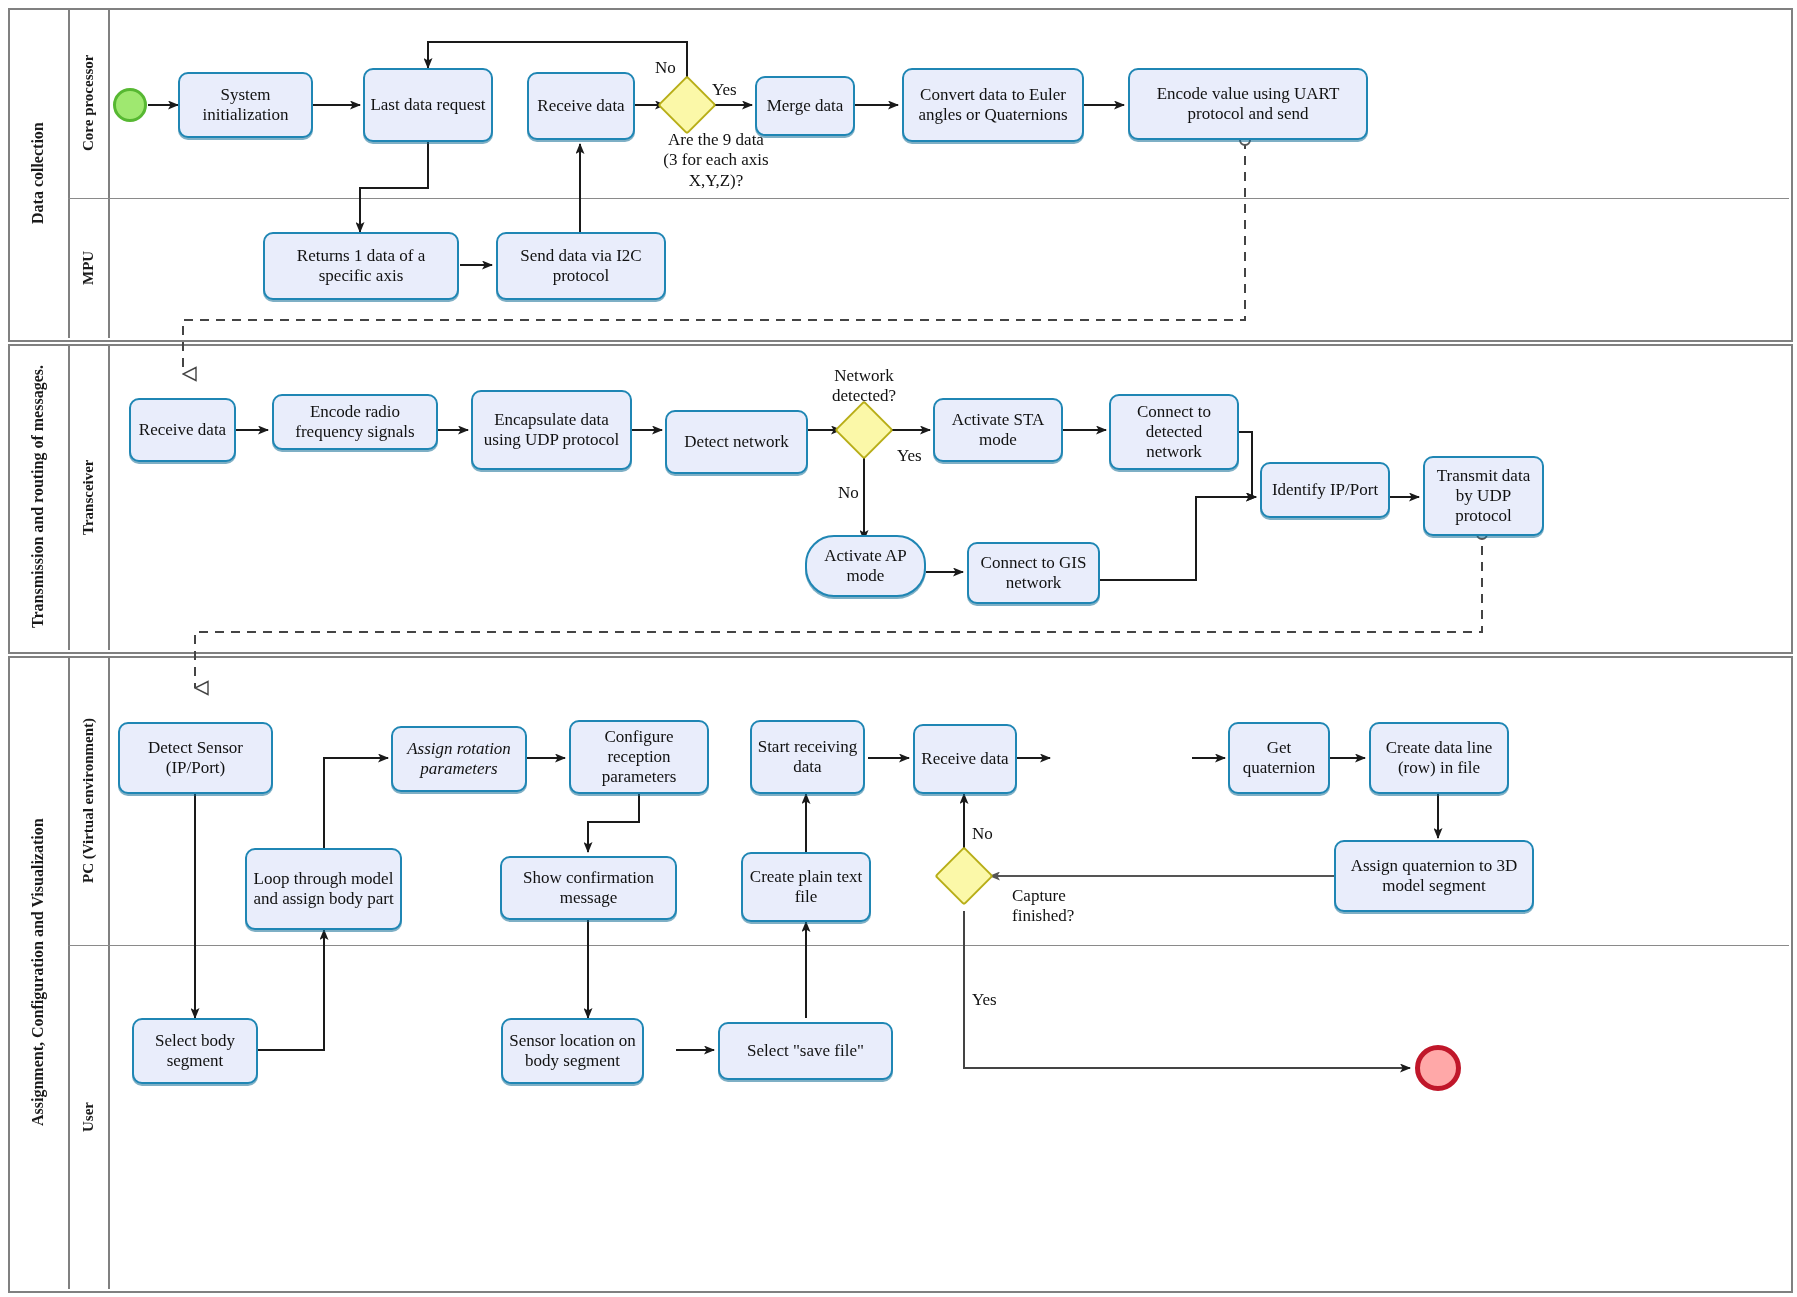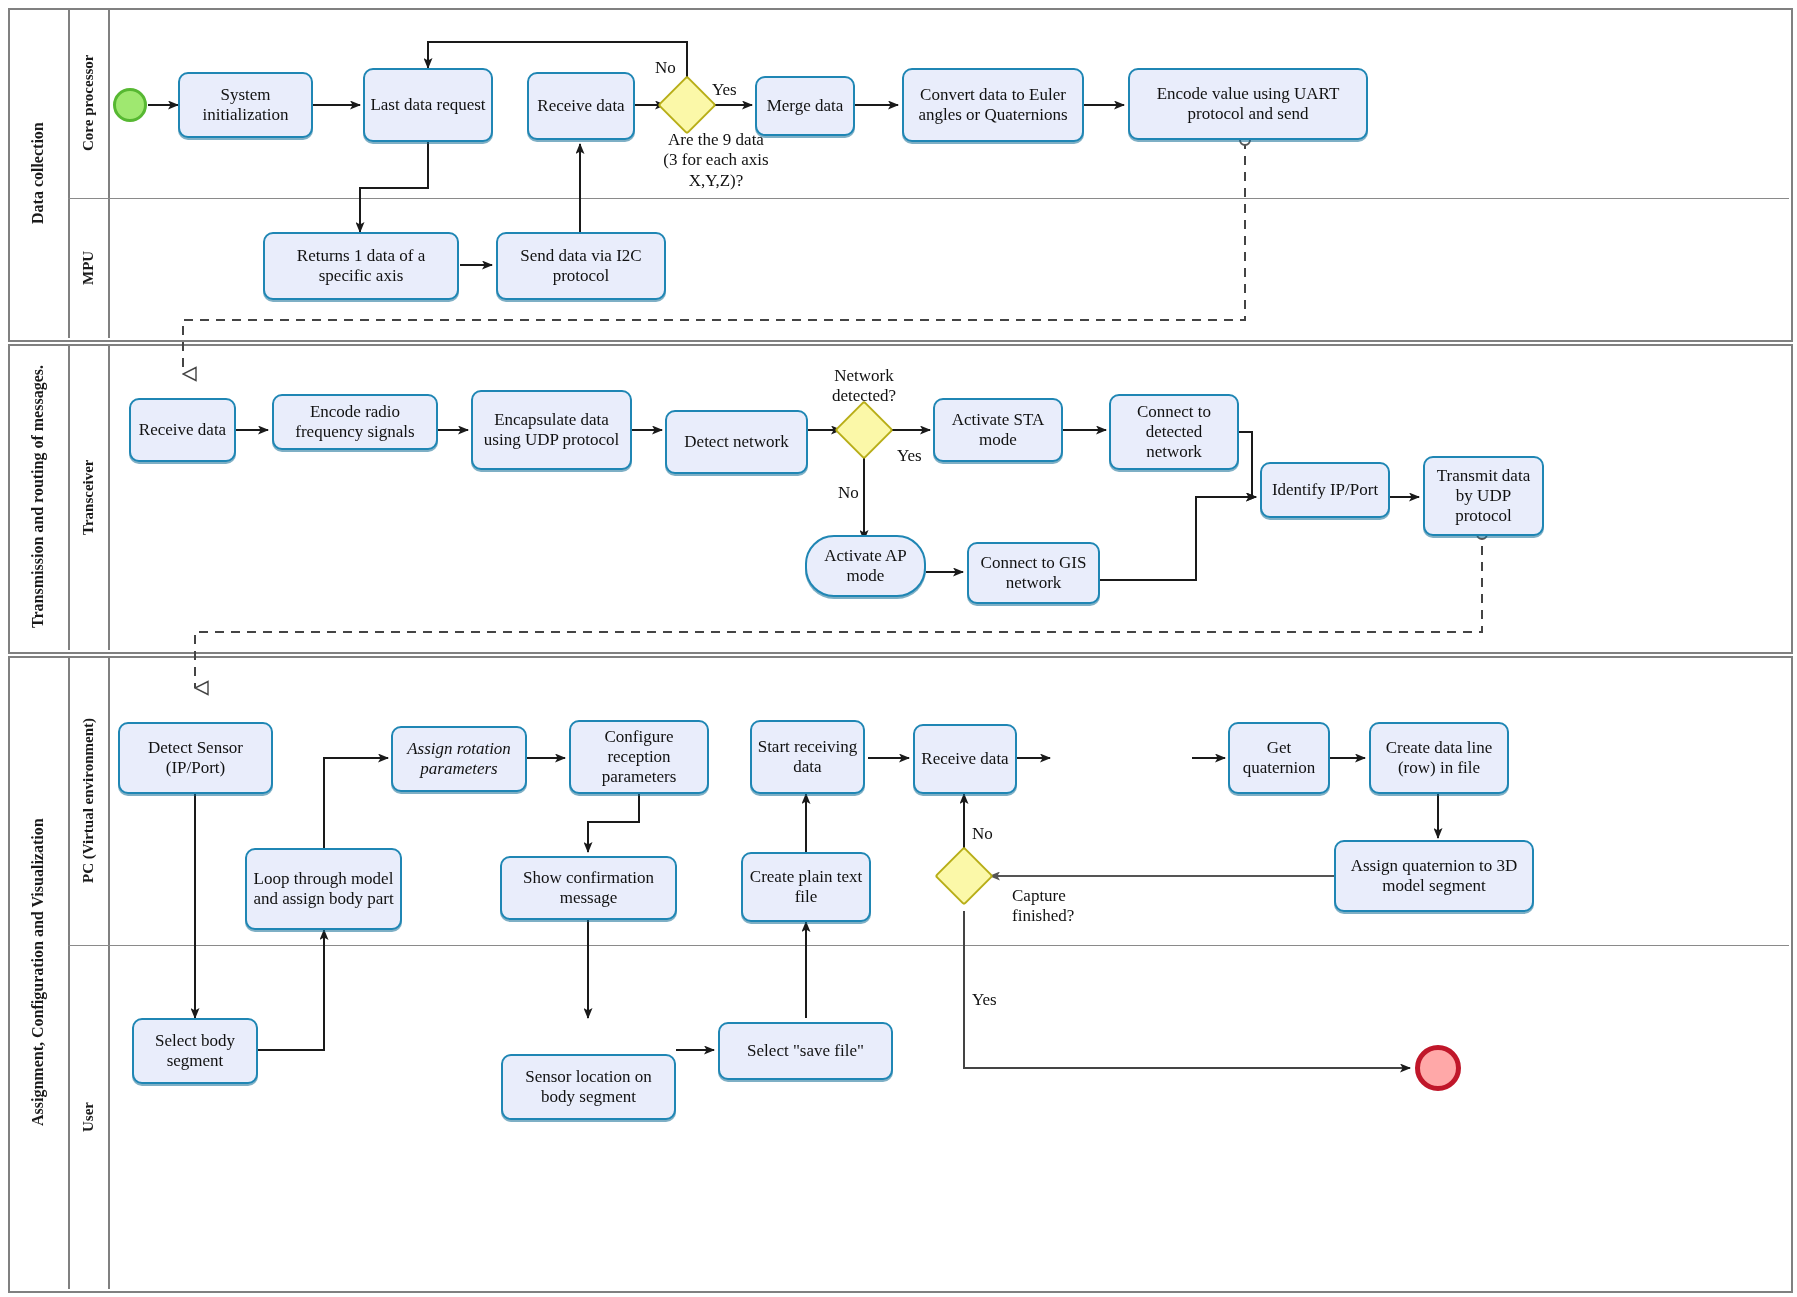--- a/index.html
+++ b/index.html
@@ -211,21 +211,21 @@
   <div class="task" style="left:913px;top:724px;width:104px;height:70px;">Receive data</div>
   <div class="task" style="left:1228px;top:722px;width:102px;height:72px;">Get quaternion</div>
   <div class="task" style="left:1369px;top:722px;width:140px;height:72px;">Create data line (row) in file</div>
   <div class="task" style="left:245px;top:848px;width:157px;height:82px;">Loop through model and assign body part</div>
   <div class="task" style="left:500px;top:856px;width:177px;height:64px;">Show confirmation message</div>
   <div class="task" style="left:741px;top:852px;width:130px;height:70px;">Create plain text file</div>
   <div class="task" style="left:1334px;top:840px;width:200px;height:72px;">Assign quaternion to 3D model segment</div>
   <div class="gw" style="left:943px;top:855px;width:42px;height:42px;"></div>
 
   <div class="task" style="left:132px;top:1018px;width:126px;height:66px;">Select body segment</div>
-  <div class="task" style="left:501px;top:1018px;width:175px;height:66px;margin-top:36px;">Sensor location on body segment</div>
+  <div class="task" style="left:501px;top:1018px;width:143px;height:66px;">Sensor location on body segment</div>
   <div class="task" style="left:718px;top:1022px;width:175px;height:58px;">Select "save file"</div>
 
   <div class="endev" style="left:1415px;top:1045px;width:46px;height:46px;"></div>
 
   <div class="elabel" style="left:972px;top:824px;">No</div>
   <div class="mlabel" style="left:980px;top:886px;width:130px;text-align:left;margin-left:32px;">
     <div>Capture</div>
     <div>finished?</div>
   </div>
   <div class="elabel" style="left:972px;top:990px;">Yes</div>

